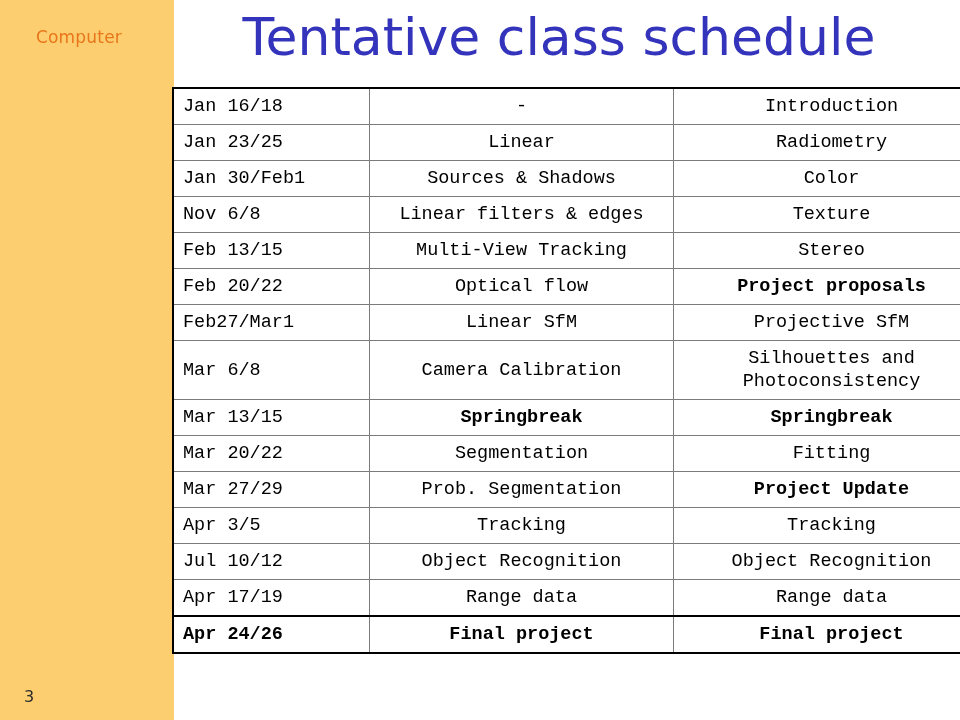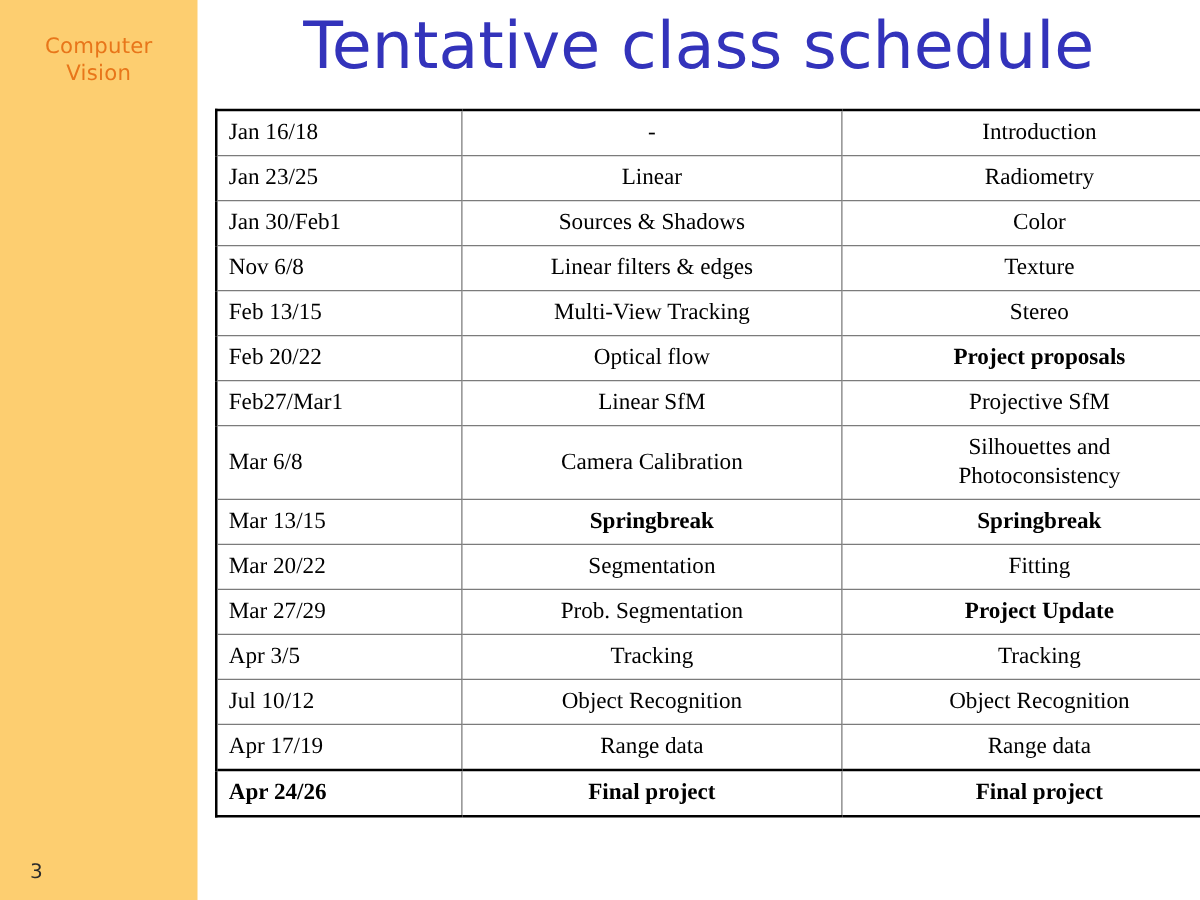--- a/index.html
+++ b/index.html
@@ -23,20 +23,21 @@
   }
 
   
   .sidebar {
     position: absolute;
     left: 0;
     top: 0;
     width: 158px;
     height: 720px;
     background: #fdce70;
+    padding-left: 16px;
   }
   .sidebar-title {
     position: absolute;
     left: 0;
     top: 26px;
     width: 158px;
     text-align: center;
     color: #e8761a;
     font-size: 17px;
     line-height: 22px;
@@ -83,21 +84,21 @@
     table-layout: fixed;
     background: #ffffff;
   }
   table.schedule td {
     border: 1px solid #7b7b7b;
     font-size: 18.5px;
     line-height: 23px;
     color: #000000;
     padding: 6px 6px;
     vertical-align: middle;
-    font-family: Liberation Serif, serif;
+    font-family: Liberation Mono, monospace;
   }
   
   table.schedule {
     border: 2px solid #000000;
   }
   table.schedule tr:first-child td {
     border-top: 2px solid #000000;
   }
   table.schedule tr:last-child td {
     border-bottom: 2px solid #000000;
@@ -131,21 +132,20 @@
   }
 </style>
 </head>
 <body>
 
 <div class="slide">
 
   <div class="sidebar">
     <div class="sidebar-title">
       <span>Computer</span>
-      <span class="line2">Vision</span>
     </div>
     <div class="slide-number">3</div>
   </div>
 
   <div class="slide-title">Tentative class schedule</div>
 
   <div class="table-wrap">
     <table class="schedule">
       <tbody id="schedule-body">
           <tr>

